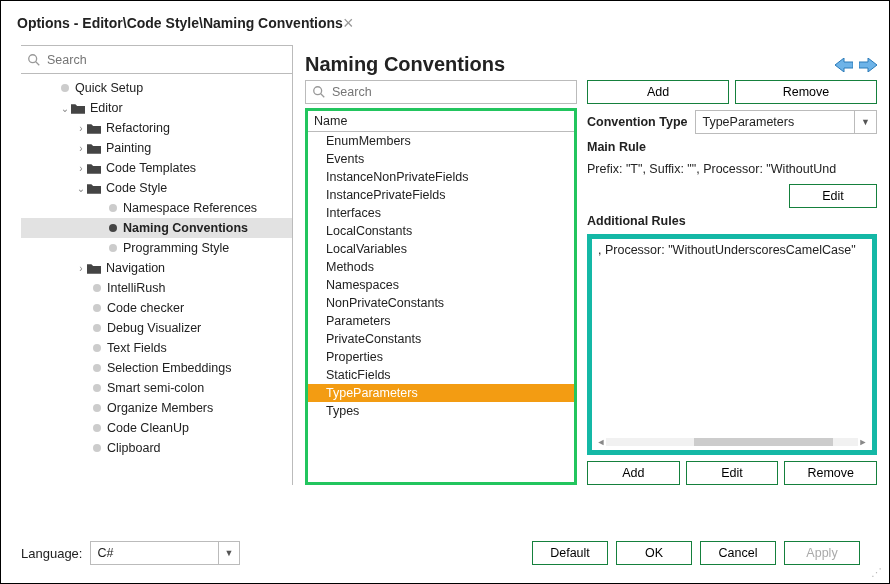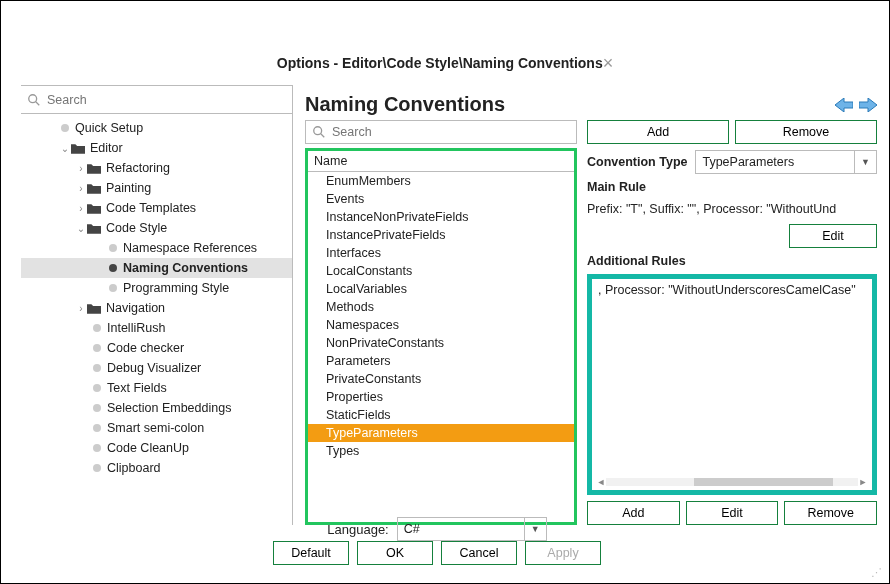--- a/index.html
+++ b/index.html
@@ -1,17 +1,17 @@
 <!DOCTYPE html>
 <html><head>
 <meta charset="utf-8">
 <style>
 * { box-sizing: border-box; margin: 0; padding: 0; font-family: "Segoe UI", Arial, sans-serif; }
 body { width: 890px; height: 584px; background: #fff; border: 1px solid #000; position: relative; font-size: 13px; color: #222; }
-.titlebar { height: 44px; display: flex; align-items: center; padding: 0 4px; justify-content: center; margin-top: 40px; }
+.titlebar { height: 44px; display: flex; align-items: center; padding: 0 16px; justify-content: flex-start; }
 .titlebar .title { font-weight: 600; font-size: 14px; }
 .close-x { color: #999; font-size: 18px; cursor: pointer; }
 .content { display: flex; height: 440px; }
 .left-pane { width: 272px; border-right: 1px solid #bbb; display: flex; flex-direction: column; border-top: 1px solid #bbb; margin-left: 20px; }
 .search-box { display: flex; align-items: center; border-bottom: 1px solid #bbb; height: 28px; padding: 0 6px; }
 .search-box input { border: none; outline: none; flex: 1; font-size: 12.5px; color: #888; }
 .search-icon { width: 14px; height: 14px; margin-right: 6px; }
 .tree { flex: 1; overflow: hidden; padding: 4px 0; position: relative; }
 .tree-row { display: flex; align-items: center; height: 20px; font-size: 12.5px; cursor: pointer; white-space: nowrap; }
 .tree-row .exp { width: 12px; text-align: center; color: #888; font-size: 10px; }
@@ -49,21 +49,21 @@
 .select-box .caret { font-size: 9px; color: #555; border-left: 1px solid #bbb; padding-left: 6px; height: 100%; display: flex; align-items: center; }
 .rule-text { font-size: 12.5px; padding: 2px 0; overflow: hidden; white-space: nowrap; }
 .edit-align-right { display: flex; justify-content: flex-end; }
 .rules-box { border: 5px solid #14b8a6; flex: 1; padding: 4px 6px; font-size: 12.5px; position: relative; min-height: 160px; }
 .hscroll { position: absolute; bottom: 2px; left: 4px; right: 4px; height: 12px; display: flex; align-items: center; }
 .hscroll .arrow { width: 10px; text-align: center; color: #888; font-size: 9px; }
 .hscroll .bartrack { flex: 1; height: 8px; background: #f1f1f1; position: relative; }
 .hscroll .barthumb { position: absolute; left: 35%; width: 55%; top: 0; bottom: 0; background: #ccc; }
 .three-btns { display: flex; gap: 6px; }
 .three-btns .btn { flex: 1; }
-.footer { position: absolute; bottom: 18px; left: 20px; right: 36px; display: flex; align-items: center; justify-content: space-between; flex-direction: column; }
+.footer { position: absolute; bottom: 18px; left: 20px; right: 29px; display: flex; align-items: center; justify-content: space-between; }
 .footer-left { display: flex; align-items: center; gap: 8px; }
 .footer-right { display: flex; gap: 8px; }
 .footer-right .btn { width: 76px; }
 .disabled { color: #aaa; }
 .grip { position: absolute; right: 6px; bottom: 4px; color: #bbb; font-size: 11px; letter-spacing: 1px; }
 </style>
 </head>
 <body>
 
 <div class="titlebar">
@@ -155,20 +155,24 @@
           <span class="bullet"></span>
           <span class="label">Text Fields</span>
         </div>
         <div class="tree-row ind-3">
           <span class="bullet"></span>
           <span class="label">Selection Embeddings</span>
         </div>
         <div class="tree-row ind-3">
           <span class="bullet"></span>
           <span class="label">Smart semi-colon</span>
+        </div>
+        <div class="tree-row ind-3">
+          <span class="bullet"></span>
+          <span class="label">Organize Members</span>
         </div>
         <div class="tree-row ind-3">
           <span class="bullet"></span>
           <span class="label">Code CleanUp</span>
         </div>
         <div class="tree-row ind-3">
           <span class="bullet"></span>
           <span class="label">Clipboard</span>
         </div>
       </div>

